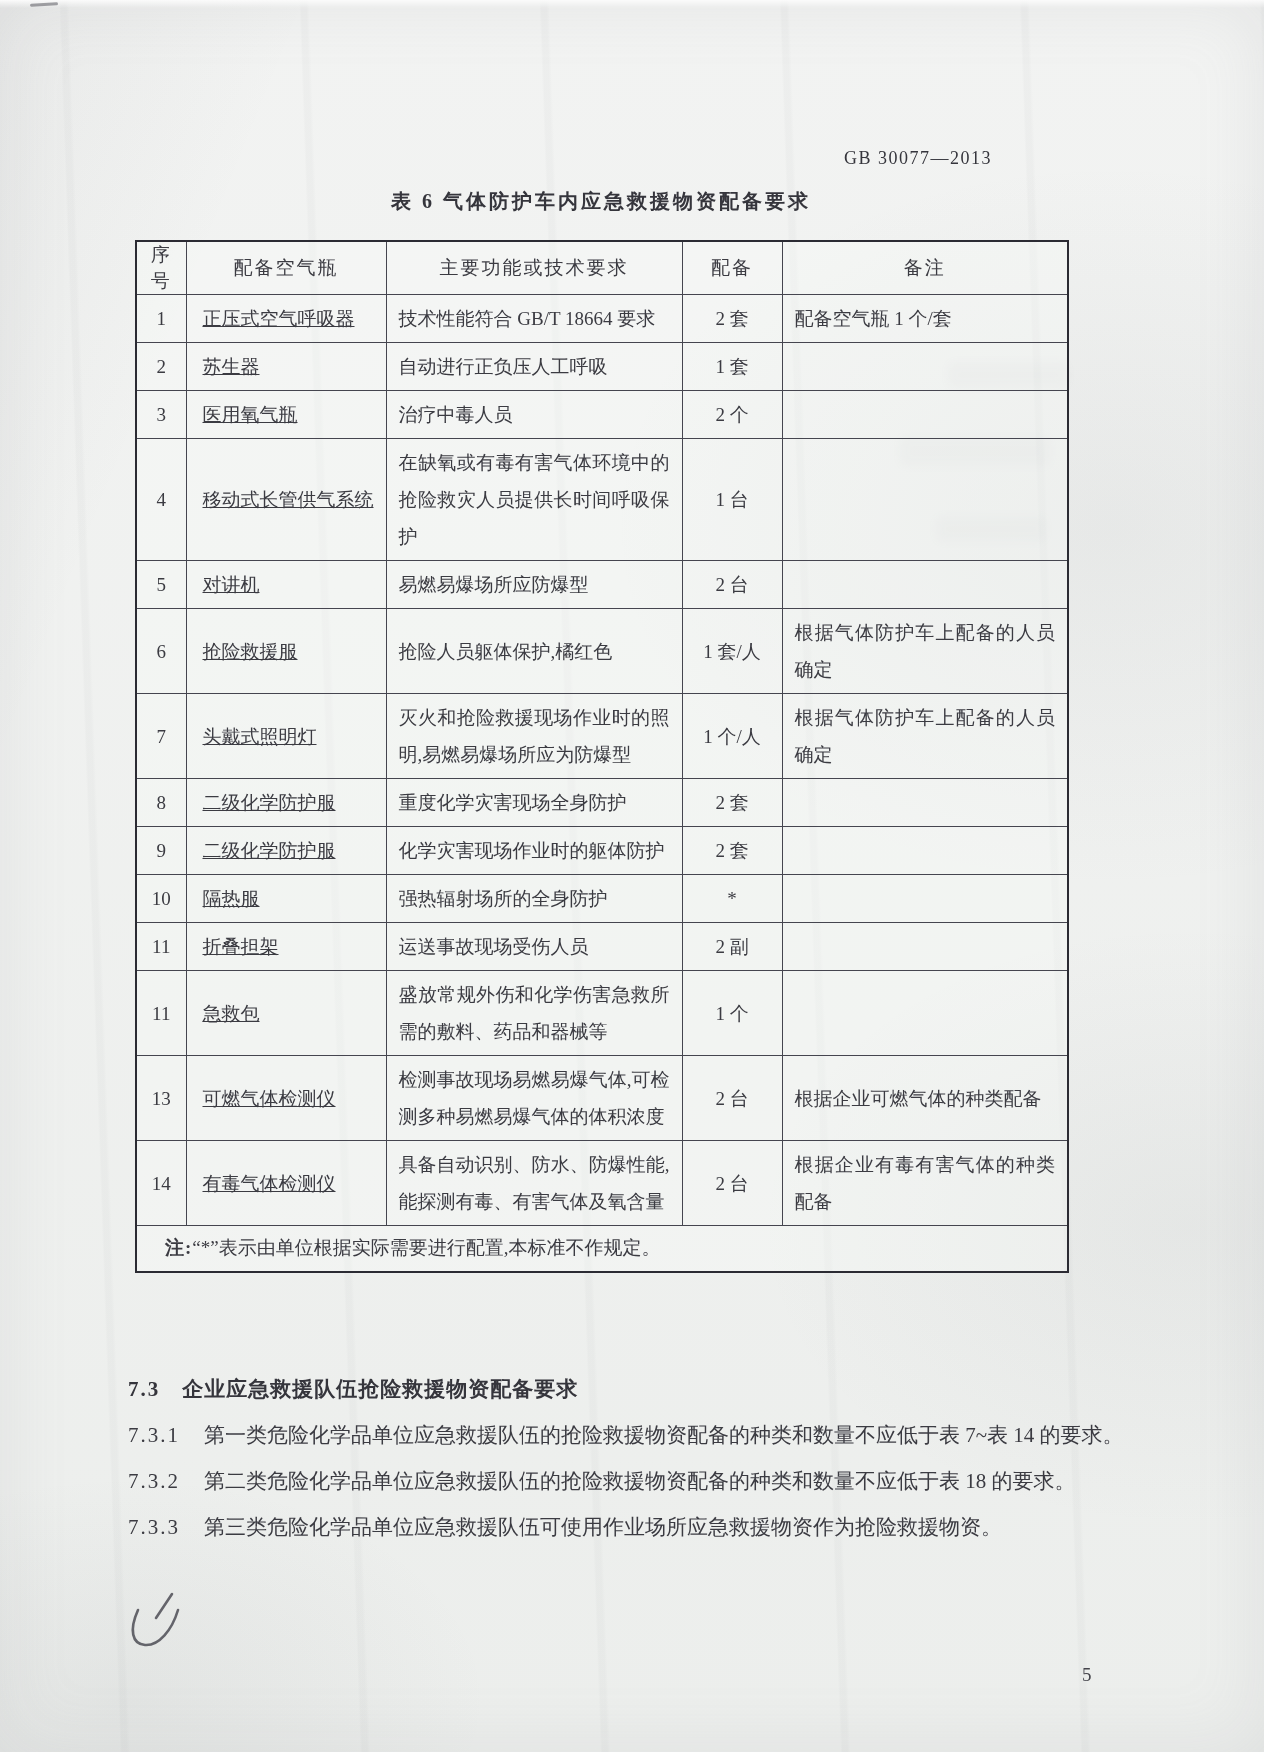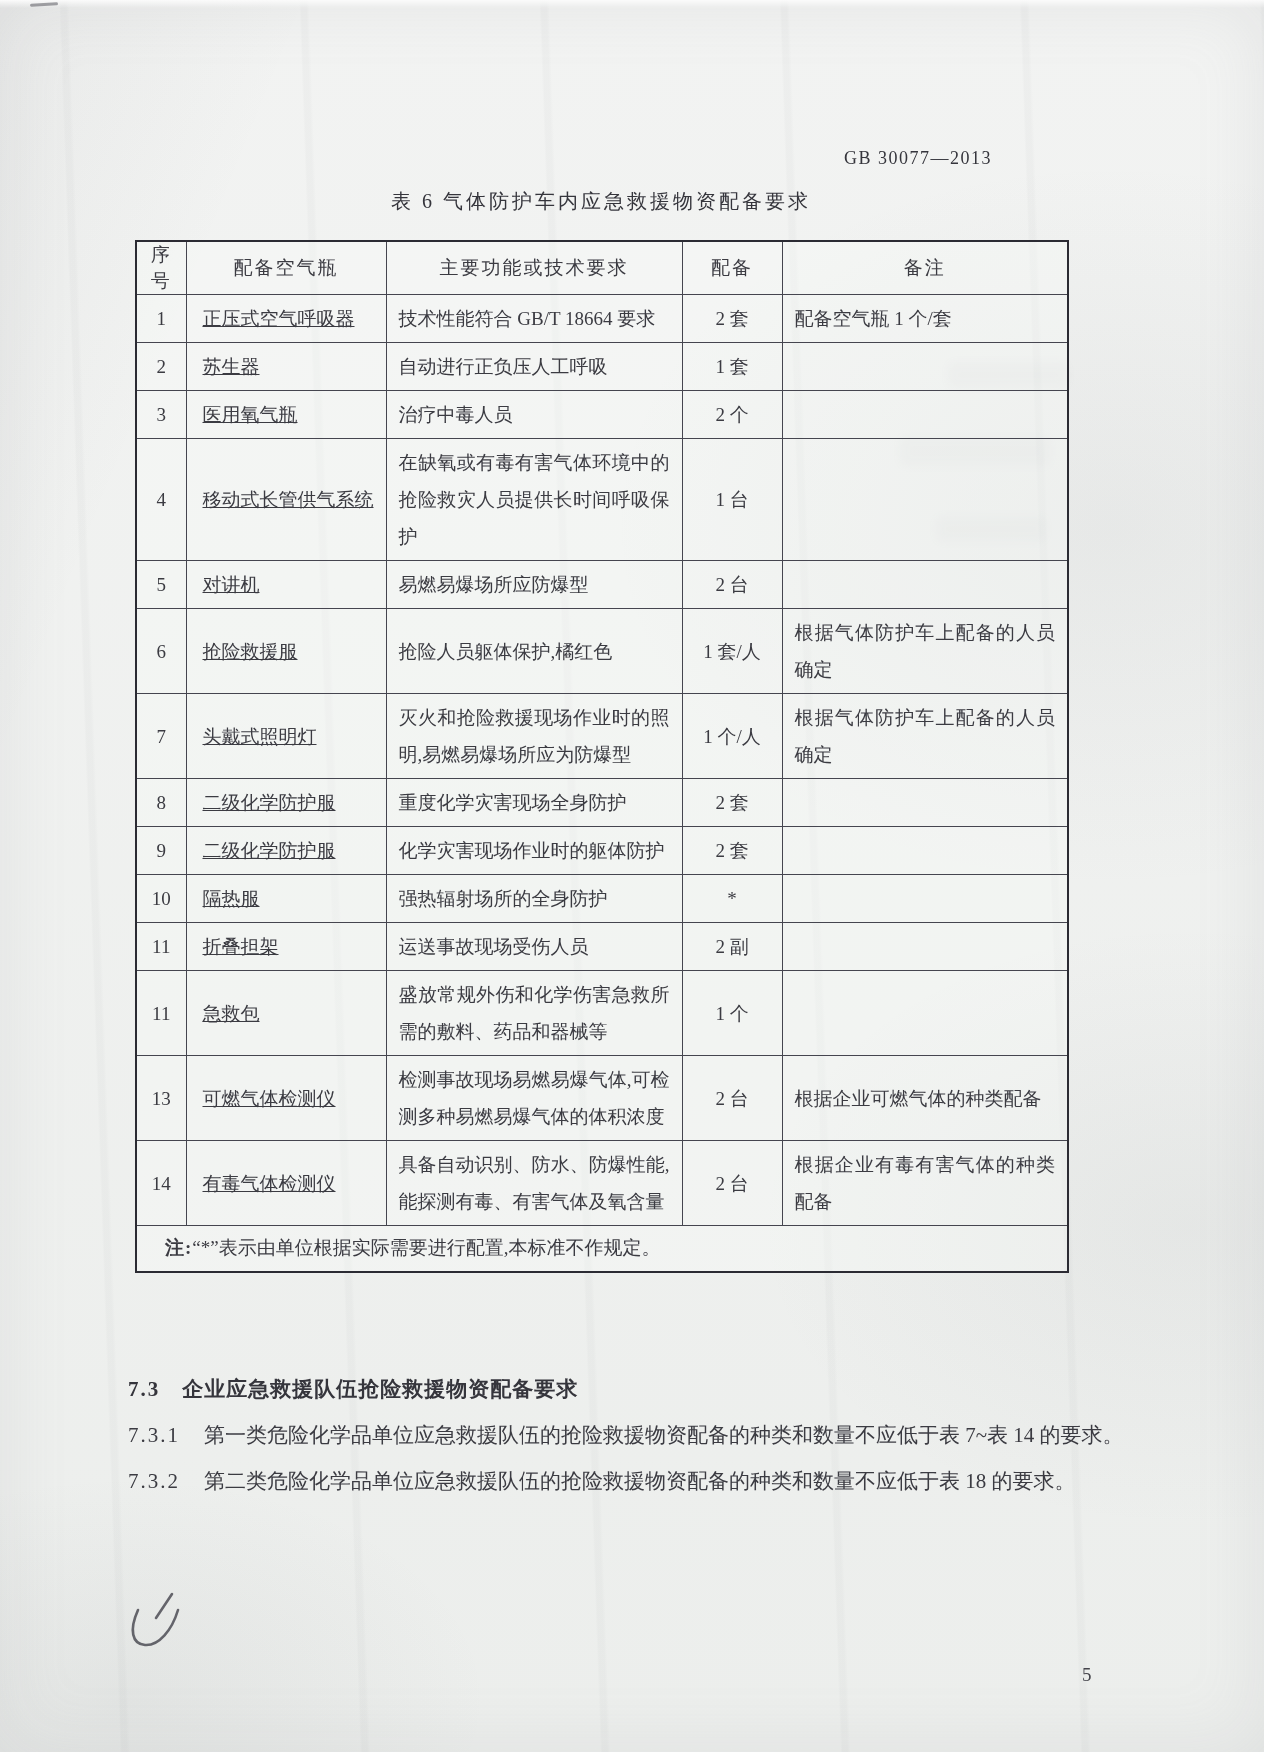--- a/index.html
+++ b/index.html
@@ -26,21 +26,21 @@
     transform:rotate(-3deg);opacity:.55;border-radius:2px;}
   .smudge{position:absolute;background:#8a8f93;opacity:.055;filter:blur(4px);border-radius:8px;}
   .s1{left:948px;top:362px;width:120px;height:26px;}
   .s2{left:900px;top:436px;width:150px;height:30px;}
   .s3{left:936px;top:516px;width:110px;height:26px;}
 
   .doc-number{position:absolute;top:116px;right:272px;
     font-size:18px;font-weight:normal;letter-spacing:1.5px;color:#35353c;margin-top:32px;}
 
   .table-title{position:absolute;top:188px;left:135px;width:932px;
-    text-align:center;font-size:20px;font-weight:normal;letter-spacing:3px;color:#35353c;}
+    text-align:center;font-size:20px;font-weight:bold;letter-spacing:3px;color:#35353c;}
 
   table.std-table{
     position:absolute;top:240px;left:135px;width:932px;
     border-collapse:collapse;table-layout:fixed;
     font-size:19px;color:#3b3b42;
     background:rgba(250,251,250,0.35);
     padding-left:28px;
   }
   .std-table th,.std-table td{
     border:1.5px solid #45454f;
@@ -230,20 +230,23 @@
   <div class="sections">
     <div class="sec-heading">
       <span class="num">7.3</span><span>企业应急救援队伍抢险救援物资配备要求</span>
     </div>
     <p class="clause">
       <span class="num">7.3.1</span><span>第一类危险化学品单位应急救援队伍的抢险救援物资配备的种类和数量不应低于表 7~表 14 的要求。</span>
     </p>
     <p class="clause">
       <span class="num">7.3.2</span><span>第二类危险化学品单位应急救援队伍的抢险救援物资配备的种类和数量不应低于表 18 的要求。</span>
     </p>
+    <p class="clause">
+      <span class="num">7.3.3</span><span>第三类危险化学品单位应急救援队伍可使用作业场所应急救援物资作为抢险救援物资。</span>
+    </p>
   </div>
 
   <svg class="handmark" viewBox="0 0 84 64">
     <path d="M46 6 L30 30"></path>
     <path d="M12 22 C3 42 6 56 19 57 C33 58 46 42 52 22"></path>
   </svg>
 
   <div class="page-number">5</div>
 
 </div>

